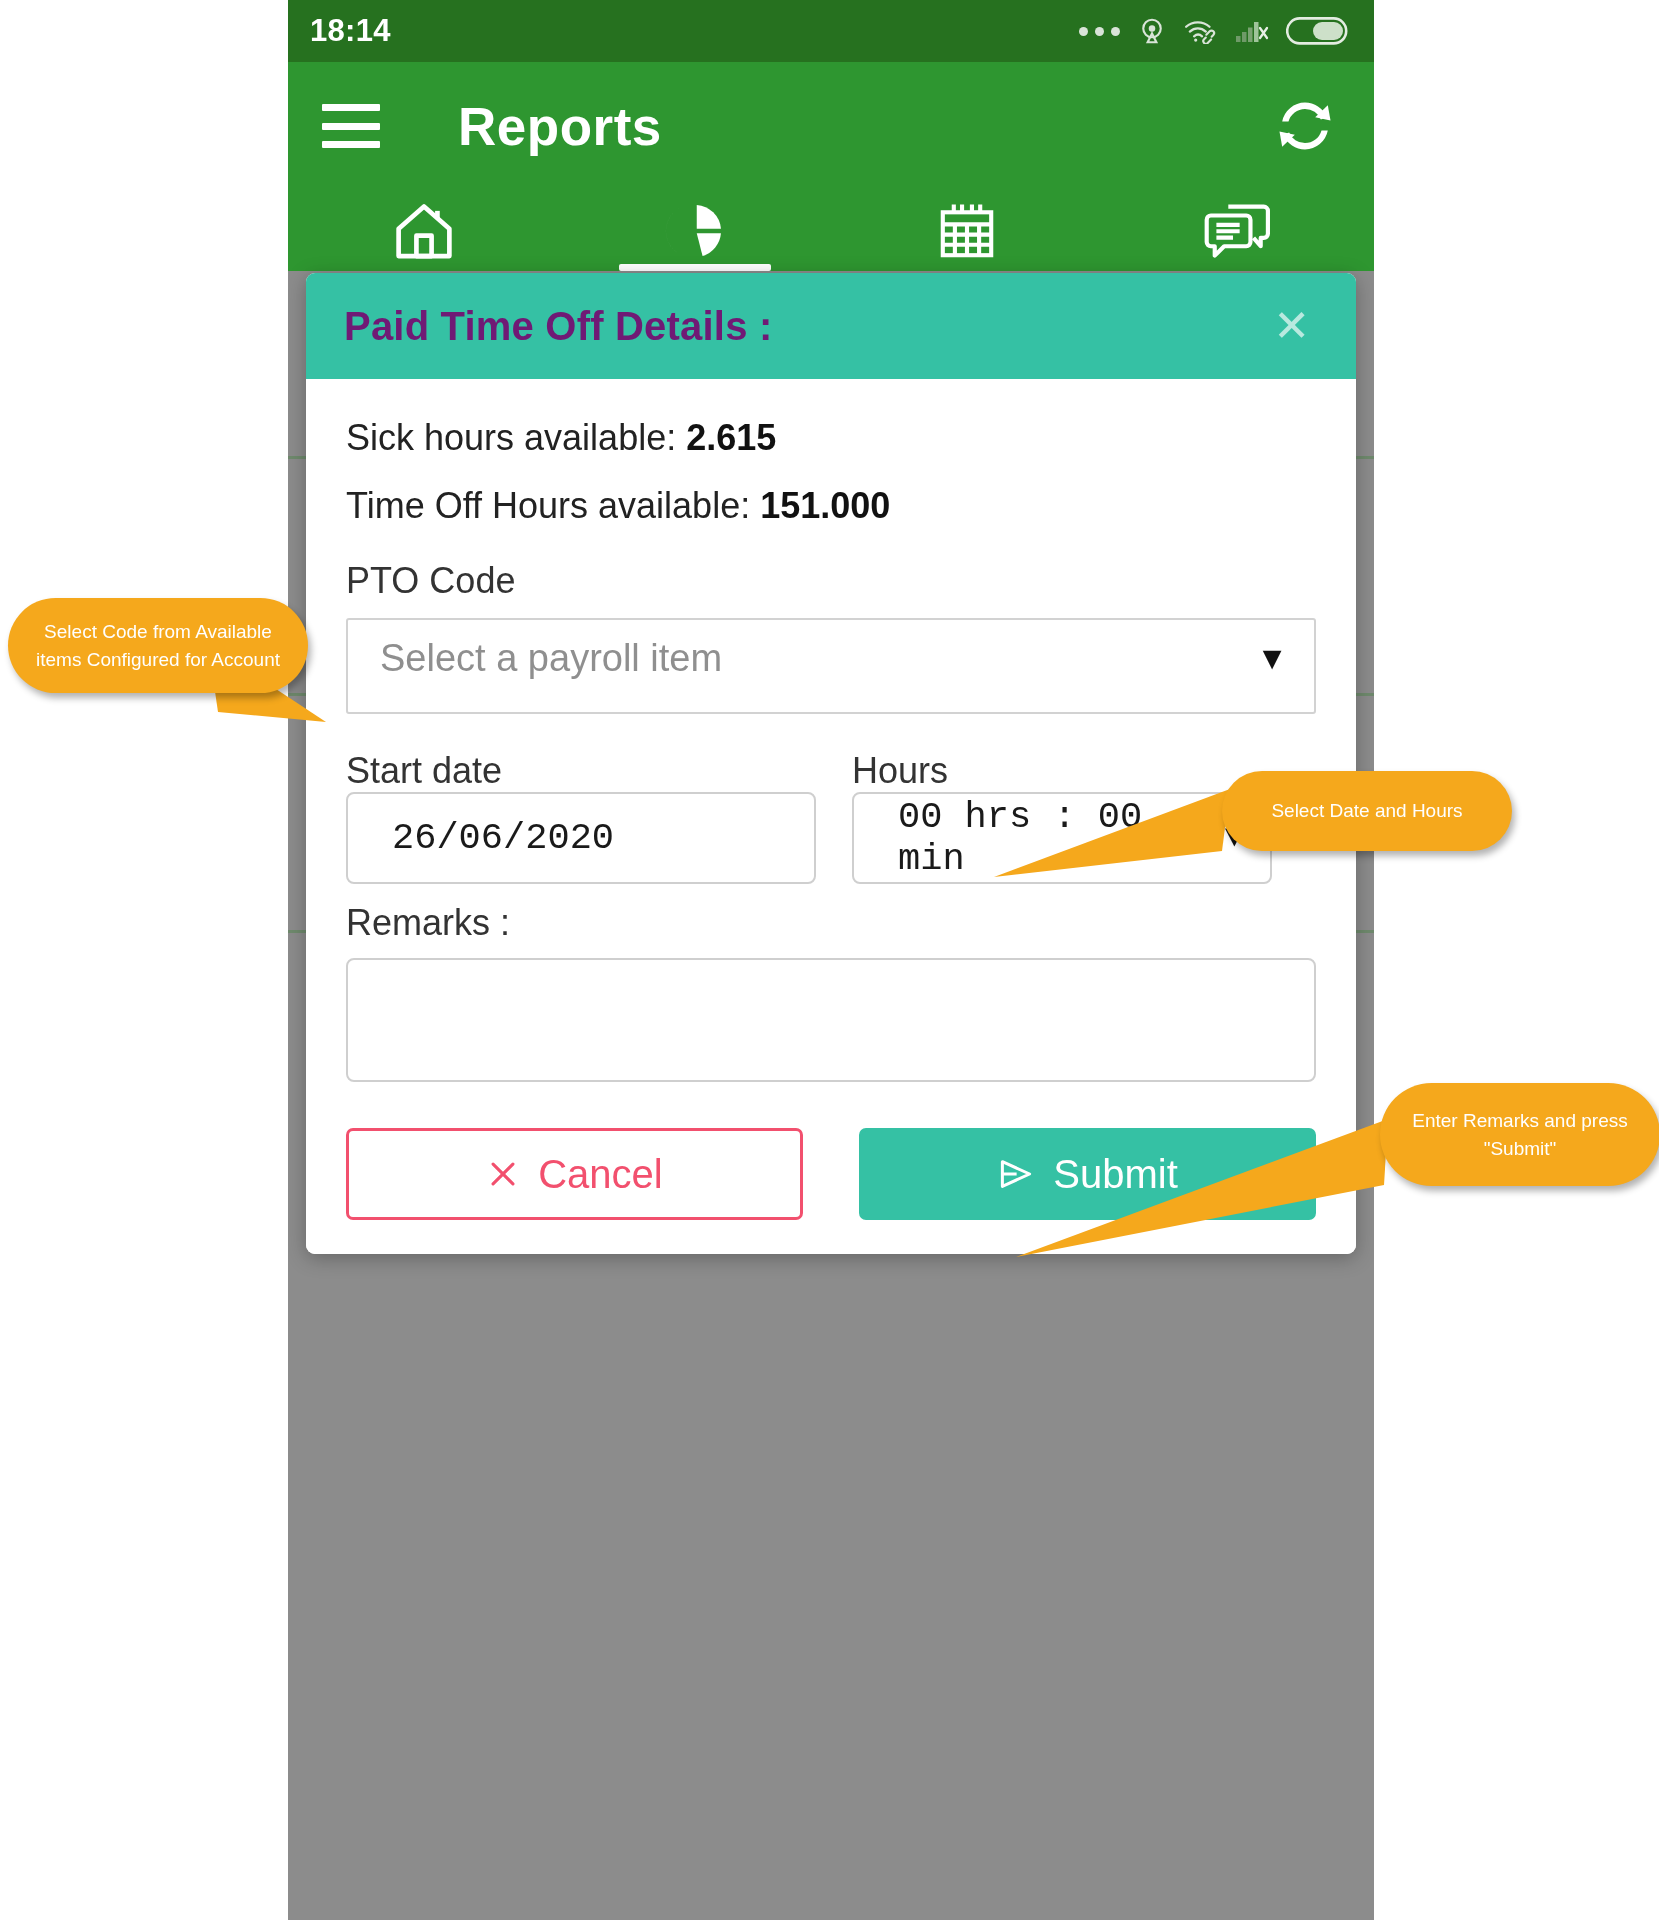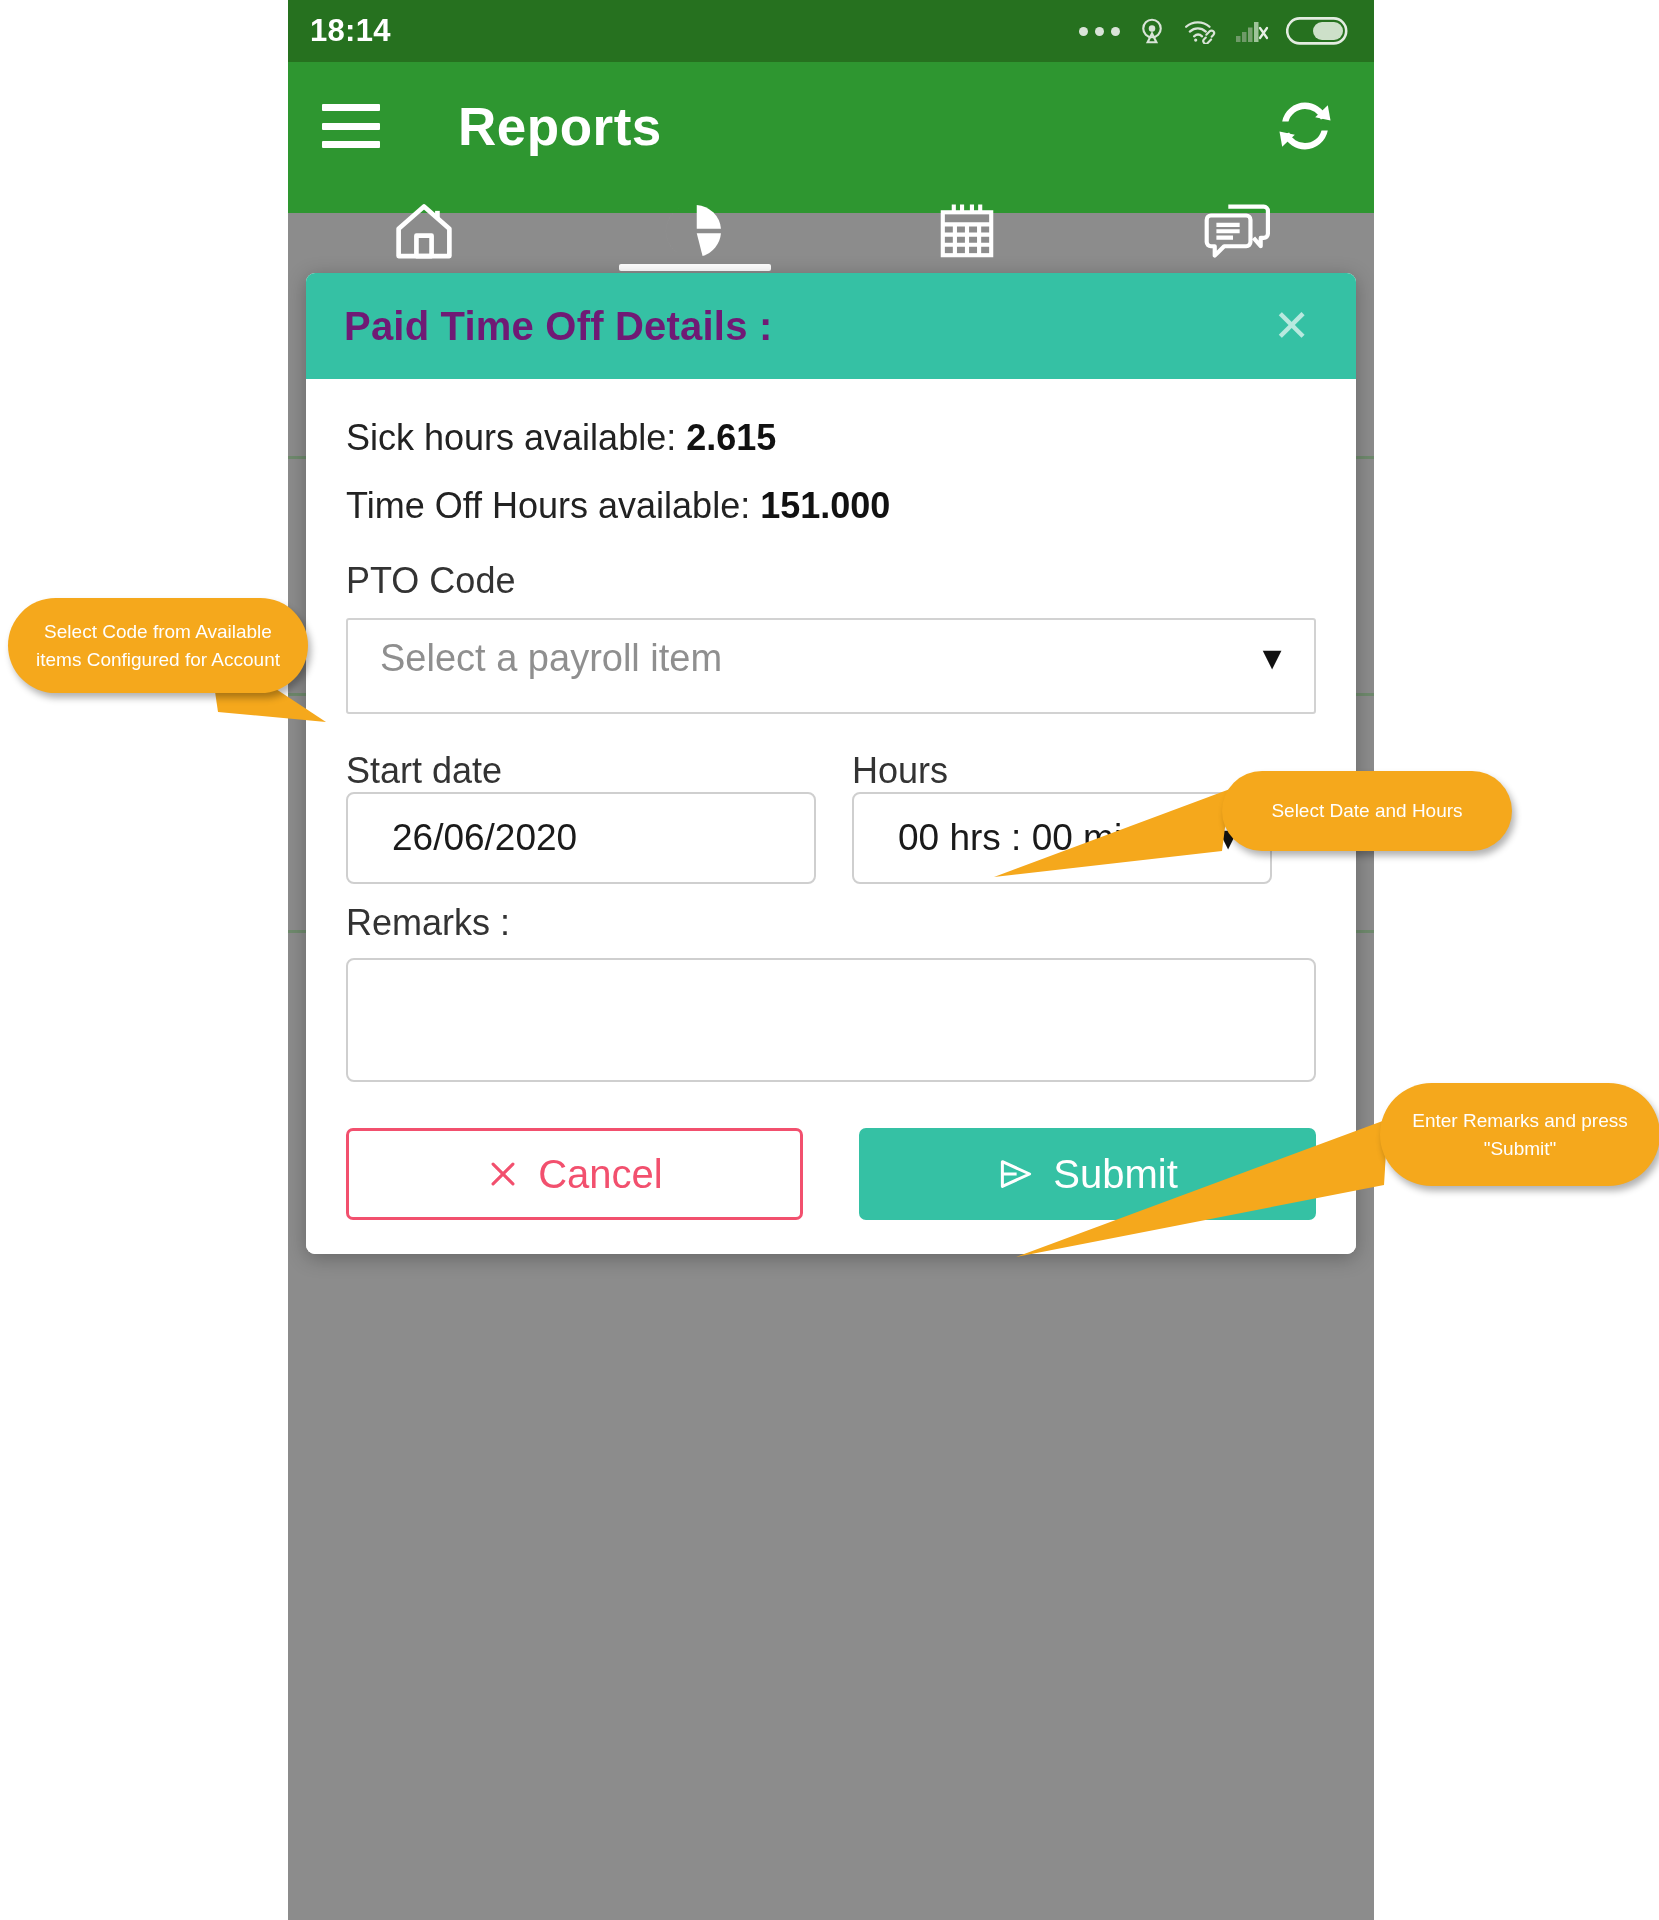--- a/index.html
+++ b/index.html
@@ -21,21 +21,21 @@
     position:relative;height:62px;background:#26711f;
     display:flex;align-items:center;justify-content:space-between;
     padding:0 26px 0 22px;box-sizing:border-box;
   }
   #status-time{color:#ffffff;font-size:31px;font-weight:700;letter-spacing:.3px;}
   #status-icons{display:flex;align-items:center;gap:17px;}
   .dots{display:flex;gap:7px;align-items:center;}
   .dots i{width:9px;height:9px;border-radius:50%;background:#d9e4d8;display:block;}
 
   
-  #appbar{background:#2e9630;height:151px;position:relative;}
+  #appbar{background:#2e9630;height:209px;position:relative;}
   #appbar-top{display:flex;align-items:center;height:128px;padding:0 30px 0 34px;box-sizing:border-box;}
   #hamburger{width:58px;height:44px;display:flex;flex-direction:column;justify-content:space-between;cursor:pointer;}
   #hamburger span{display:block;height:7px;background:#fff;border-radius:1px;}
   #appbar-title{color:#fff;font-size:53px;font-weight:700;margin-left:78px;letter-spacing:.5px;}
   #refresh-btn{margin-left:auto;width:78px;height:78px;display:flex;align-items:center;justify-content:center;cursor:pointer;}
 
   
   #tabs{display:flex;height:81px;}
   .tab{flex:1;display:flex;align-items:center;justify-content:center;position:relative;cursor:pointer;}
   .tab .tab-underline{position:absolute;bottom:0;left:50%;transform:translateX(-50%);
@@ -84,21 +84,21 @@
   .select-placeholder{font-size:38px;color:#8f8f8f;}
   .caret{font-size:32px;color:#111;line-height:1;}
 
   .two-col{display:flex;gap:36px;margin-top:36px;}
   .col-date{width:470px;}
   .col-hours{width:420px;}
   .col-label{font-size:36px;color:#333;}
   .input-box{
     height:92px;border:2px solid #cfcfcf;border-radius:8px;background:#fff;
     display:flex;align-items:center;padding:0 28px 0 44px;box-sizing:border-box;
-    font-size:37px;color:#1a1a1a;cursor:pointer;
+    font-size:37px;color:#1a1a1a;cursor:pointer;font-family:Liberation Mono, monospace;
   }
   .input-box.with-caret{justify-content:space-between;padding-left:44px;padding-right:26px;}
 
   #remarks-label{font-size:36px;color:#333;margin:18px 0 14px 0;}
   #remarks-input{
     width:100%;height:124px;border:2px solid #cfcfcf;border-radius:8px;background:#fff;
     box-sizing:border-box;resize:none;font-family:"Liberation Sans",sans-serif;
     font-size:34px;padding:14px 18px;color:#1a1a1a;outline:none;
   }
 

